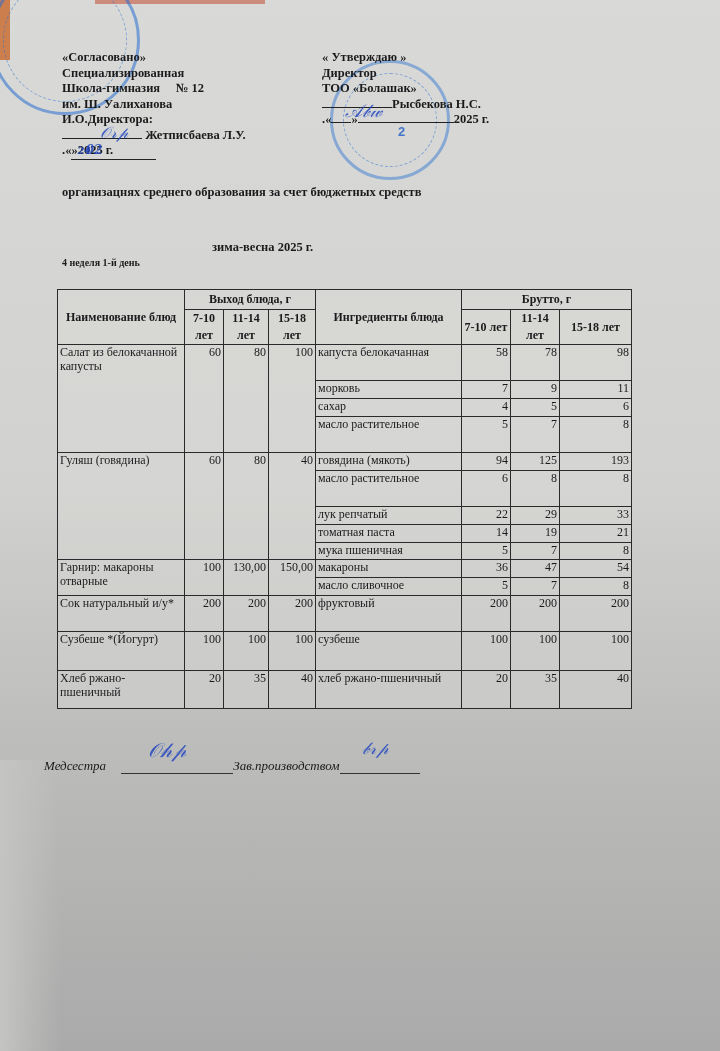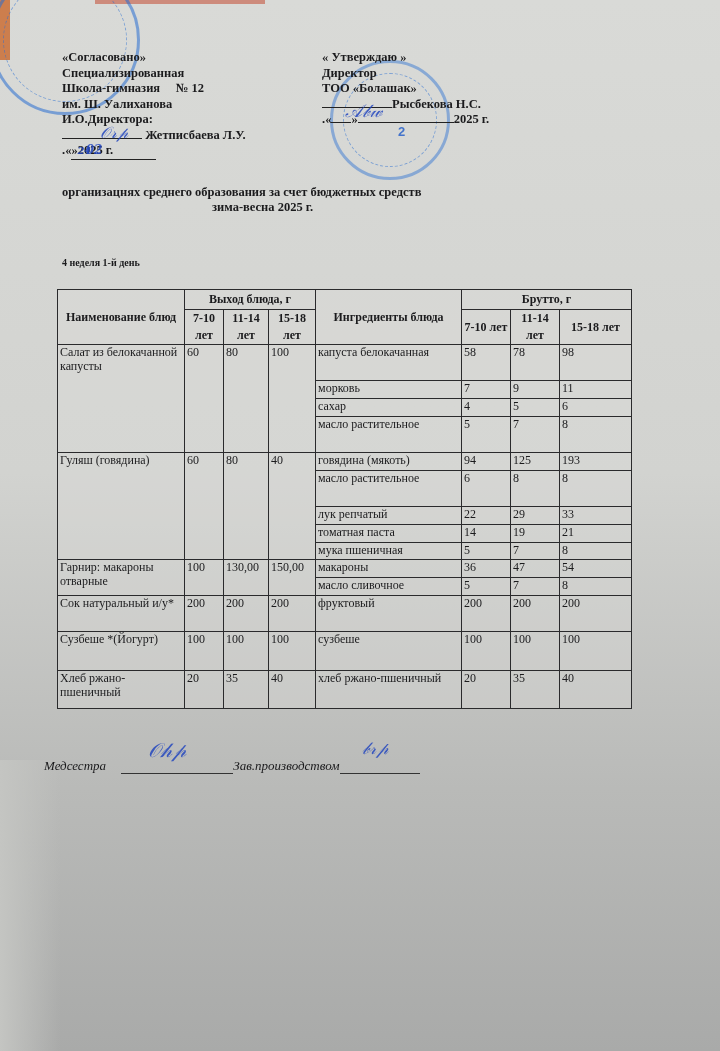--- a/index.html
+++ b/index.html
@@ -19,31 +19,31 @@
   .stamp-num { position:absolute; left: 398px; top: 124px; color: rgba(30,90,200,.8); font: bold 13px "Liberation Sans", sans-serif; }
   .signature { position:absolute; font-family: "DejaVu Serif", serif; font-style: italic; color: rgba(35,70,190,.85); }
 
   .block { position: absolute; font-weight: bold; font-size: 12.5px; line-height: 15.5px; }
   .block div { white-space: nowrap; }
   .approve-left { left: 62px; top: 50px; }
   .approve-right { left: 322px; top: 50px; }
   .uline { display:inline-block; border-bottom: 1px solid #222; }
 
   .title { position: absolute; left: 62px; top: 185px; width: 570px; font-weight: bold; font-size: 12.5px; line-height: 15px; }
-  .title .center { padding-left: 150px; }
+  .title .center { padding-left: 150px; margin-top: 40px; }
   .day { position: absolute; left: 62px; top: 257px; font-weight: bold; font-size: 10px; }
 
   table.menu {
     position: absolute; left: 57px; top: 289px; width: 574px;
     border-collapse: collapse; font-size: 12px; table-layout: fixed;
     background: rgba(220,221,218,.35);
   }
   table.menu td, table.menu th { border: 1.5px solid #2a2a2c; padding: 0 2px; vertical-align: top; line-height: 14px; }
   table.menu th { font-weight: bold; text-align: center; vertical-align: middle; line-height: 17px; }
-  td.num { text-align: left; }
+  td.num { text-align: right; }
   td.mid { vertical-align: middle; }
   td.bot { vertical-align: bottom; }
 
   .footer { position: absolute; left: 44px; top: 758px; font-style: italic; font-size: 13px; }
   .footer .line { display:inline-block; border-bottom: 1px solid #333; height: 14px; vertical-align: bottom; }
 </style>
 </head>
 <body>
 
 <div class="edge-left"></div>

